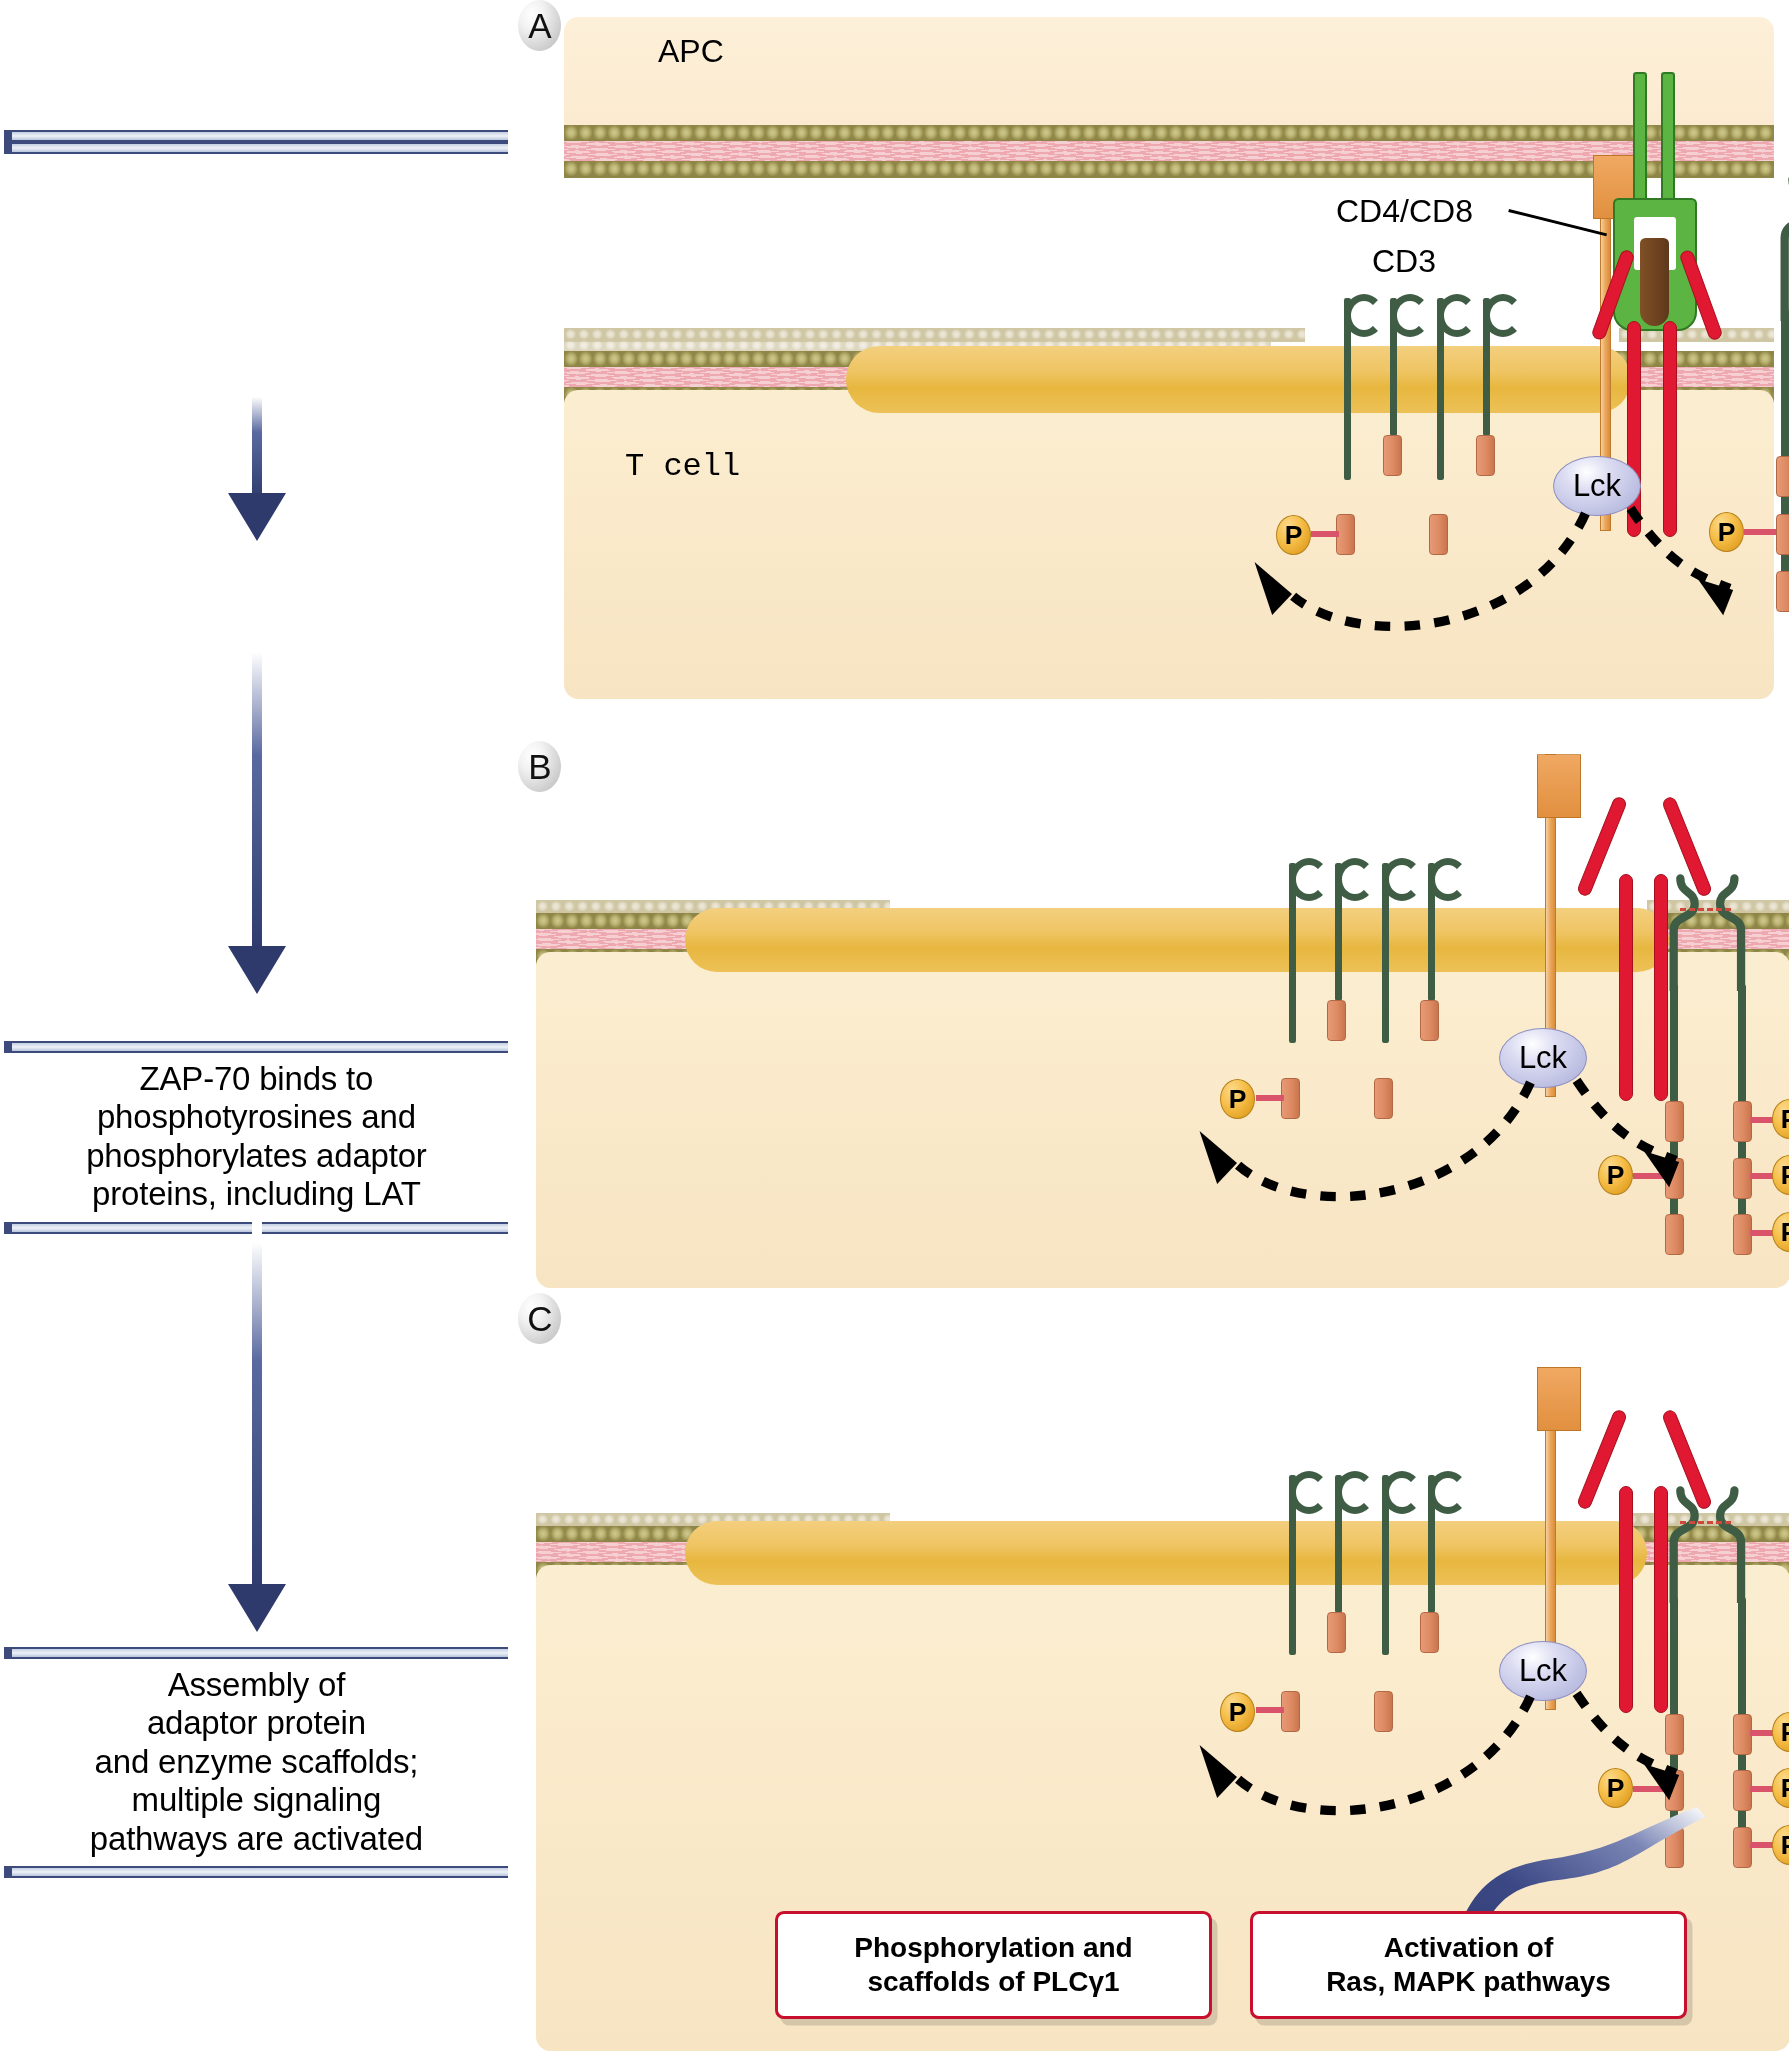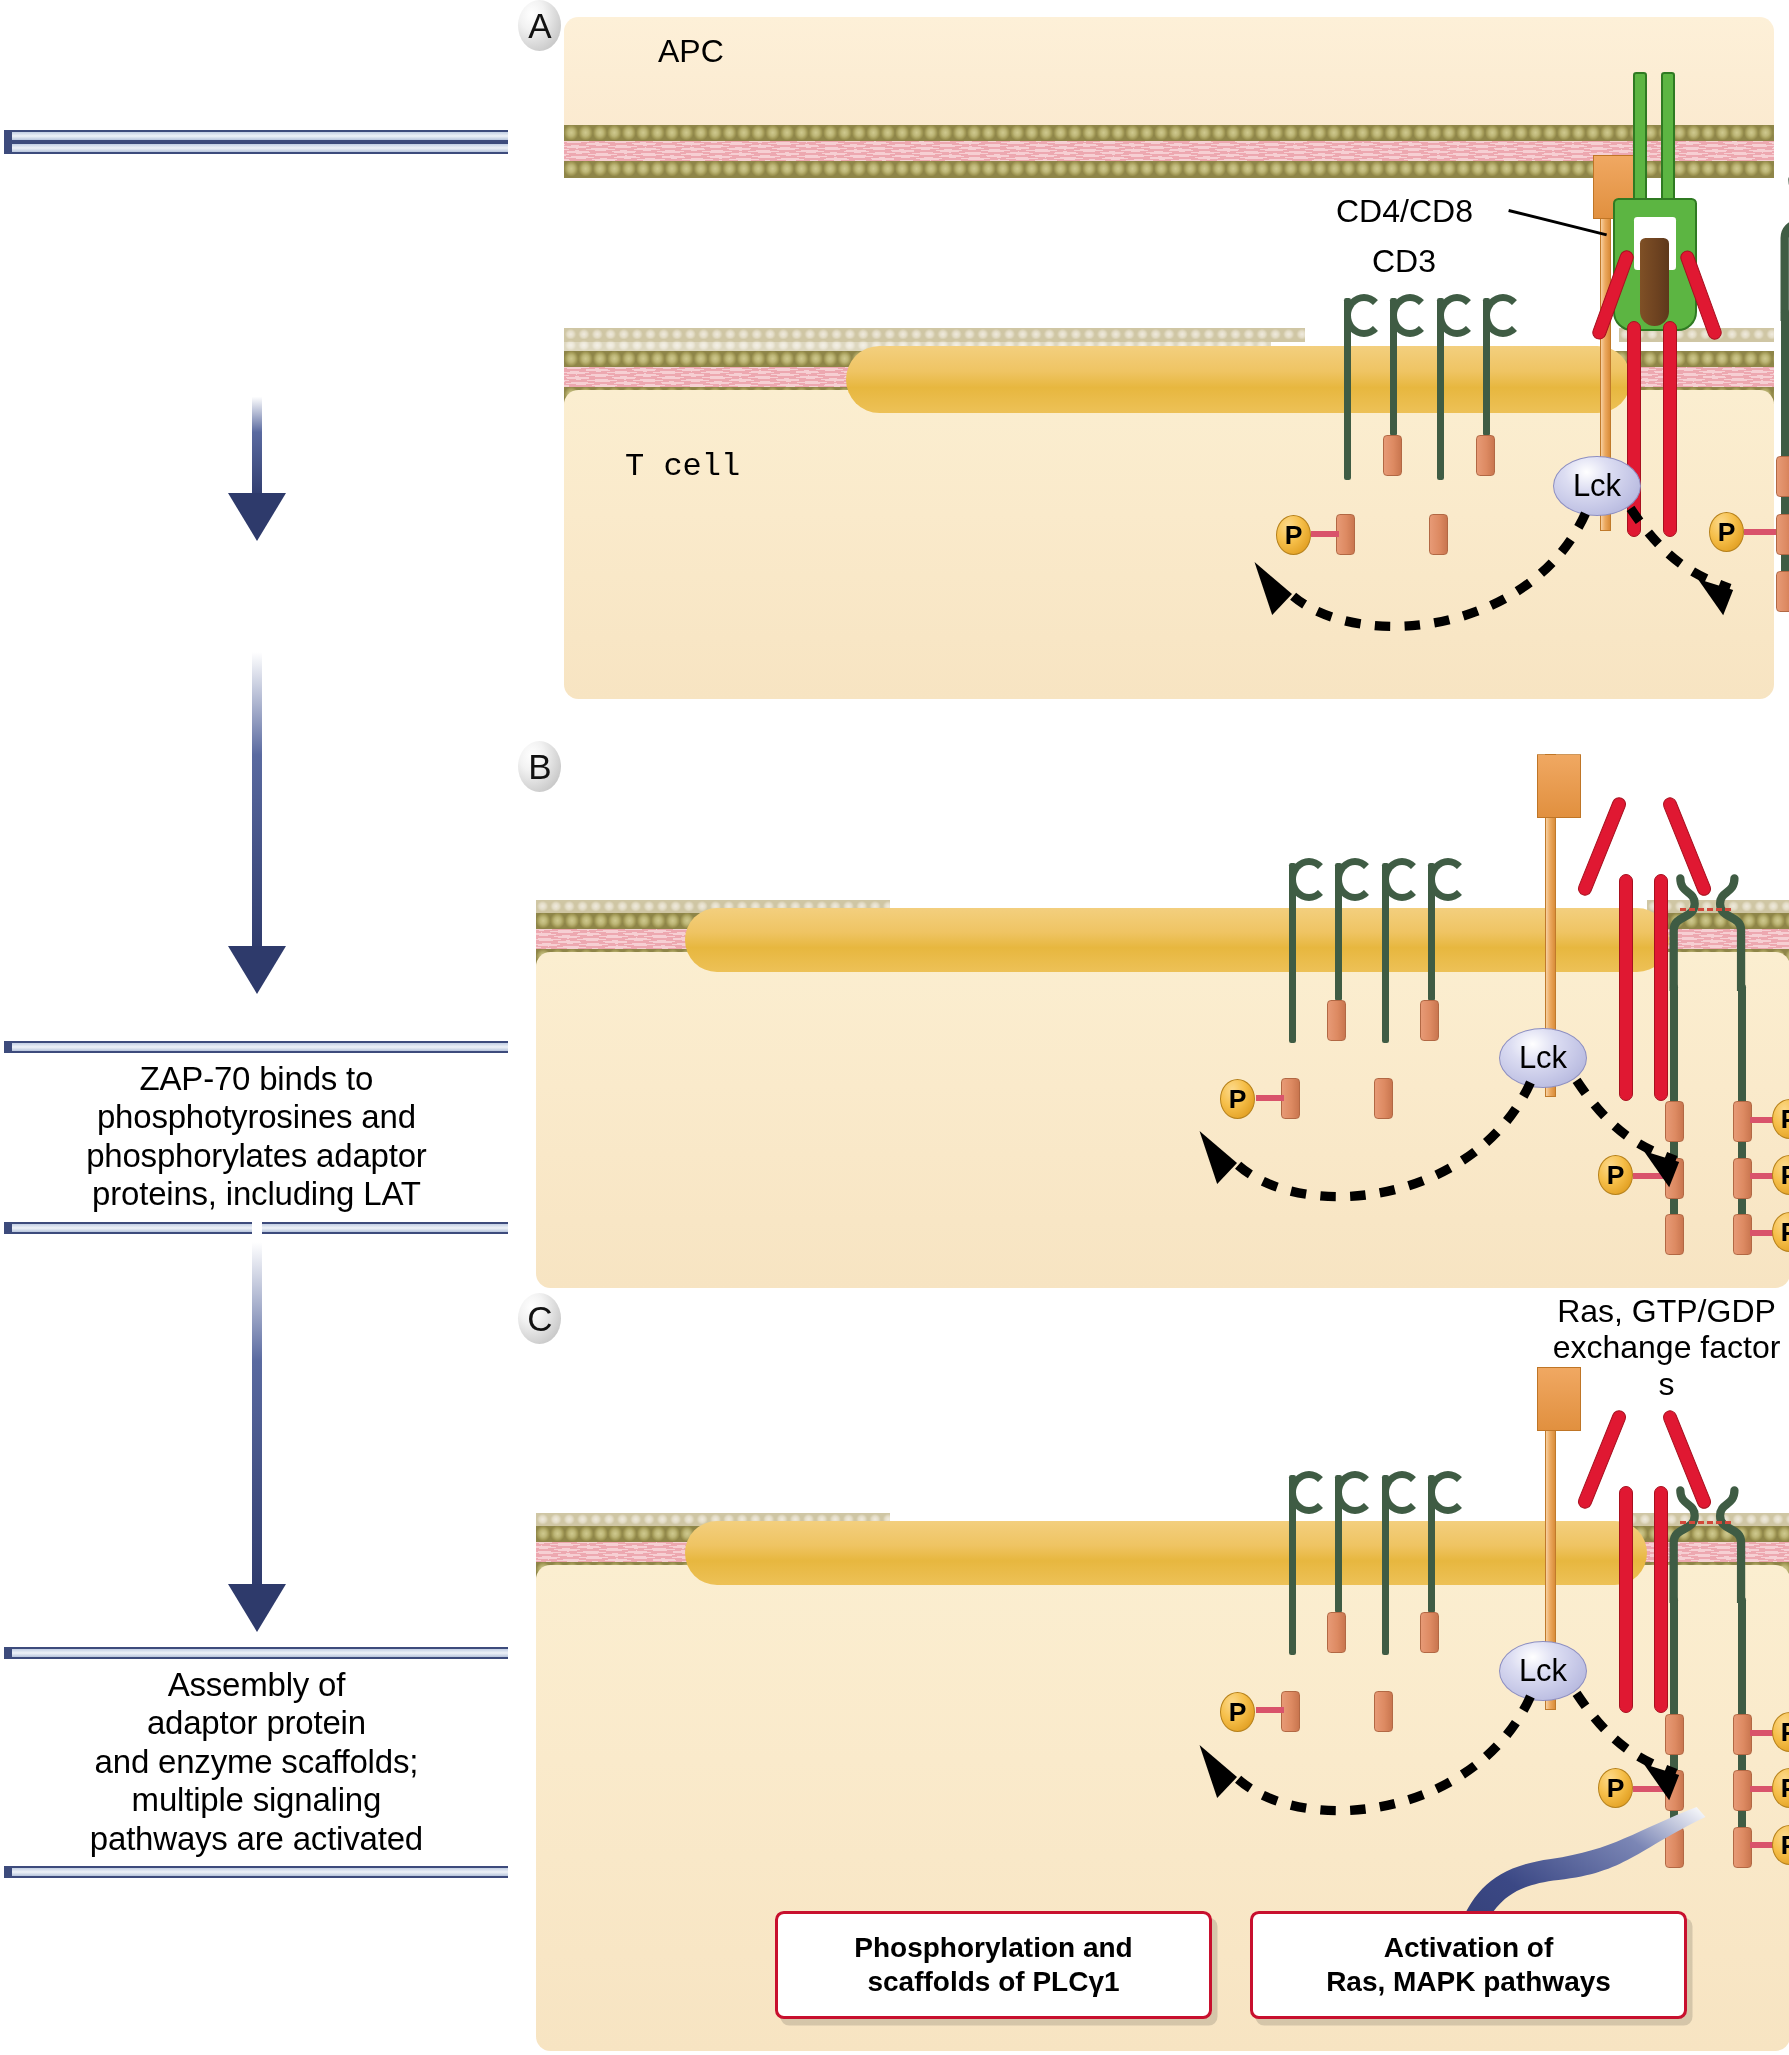--- a/index.html
+++ b/index.html
@@ -434,22 +434,20 @@
     
     
   </div>
 
 </div>
 
 <div class="panel" id="panel-c" style="left:514px; top:1293px; width:1276px; height:763px;">
 
   <div class="panel-letter" style="left:4.4px; top:0px;">C</div>
 
-  <div class="lbl" style="left: 1029px; top: 0px; text-align: center; line-height: 1.14; white-space: pre-line;">Ras, GTP/GDP
-exchange factor  s</div>
 
   <div class="ghostrow" style="left:22px; top:220px; width:354px;"></div>
   <div class="bilayer" style="left:22px; top:233px; width:343px;">
     <div class="heads heads-top"></div>
       <div class="tails"></div>
       <div class="heads heads-bot"></div>
   </div>
   <div class="ghostrow" style="left:1111px; top:220px; width:166px;"></div>
   <div class="bilayer" style="left:1105px; top:233px; width:171px;">
     <div class="heads heads-top"></div>

